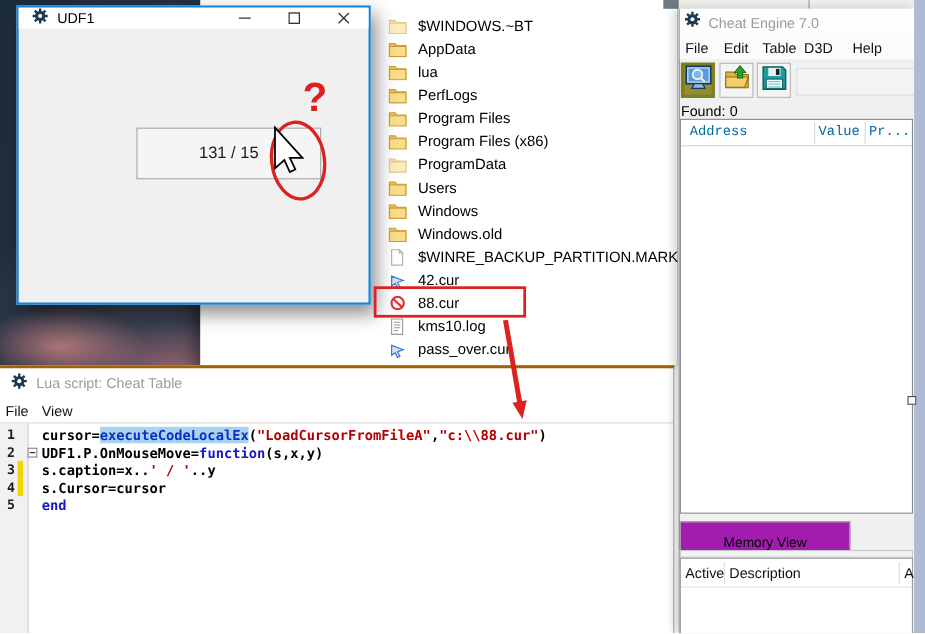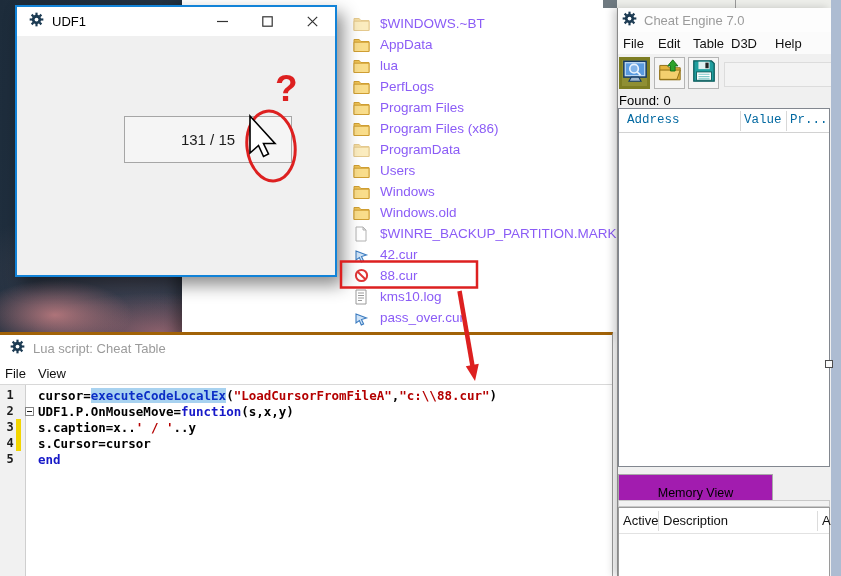--- a/index.html
+++ b/index.html
@@ -15,26 +15,26 @@
       radial-gradient(330px 70px at 330px 330px, rgba(128,92,106,.40), rgba(128,92,106,0) 70%),
       radial-gradient(240px 90px at 130px 275px, rgba(98,86,100,.45), rgba(98,86,100,0) 75%),
       linear-gradient(100deg,#1d2c3b,#2c3b4d 55%,#334150);}
 
   
   .explorer{position:absolute;left:182px;top:0;width:434px;height:332px;background:#fff;
             box-shadow:-7px 5px 12px rgba(0,0,0,.35);}
   .file-list{position:absolute;left:0;top:13px;width:100%;}
   .file-row{height:21px;display:flex;align-items:center;padding-left:170px;}
   .file-row .ficon{width:18px;height:16px;margin-right:10px;display:flex;align-items:center;justify-content:center;flex:0 0 18px;}
-  .file-row .flabel{font-size:13.5px;color:#8b5cf6;white-space:nowrap;}
+  .file-row .flabel{font-size:13.5px;color:#000000;white-space:nowrap;}
 
   
   .udf1{position:absolute;left:15px;top:5px;width:322px;height:272px;background:#f0f0f0;
         border:2px solid #1283d8;box-shadow:6px 8px 16px rgba(0,0,0,.45);}
-  .udf1 .titlebar{height:29px;background:#fff;display:flex;align-items:center;padding-left:12px;}
+  .udf1 .titlebar{height:19px;background:#fff;display:flex;align-items:center;padding-left:12px;}
   .udf1 .title{font-size:13px;color:#000;margin-left:8px;}
   .win-controls{margin-left:auto;display:flex;height:100%;}
   .win-btn{width:45px;height:100%;display:flex;align-items:center;justify-content:center;}
   .udf1-button{position:absolute;left:107px;top:109px;width:168px;height:47px;background:#f5f5f5;
         border:1px solid #a6a6a6;display:flex;align-items:center;justify-content:center;
         font-size:15px;color:#1b1b1b;}
 
   
   .lua-window{position:absolute;left:0;top:332px;width:613px;height:244px;background:#fff;
         border-top:3px solid #a16207;border-right:1px solid #9f9f9f;}

